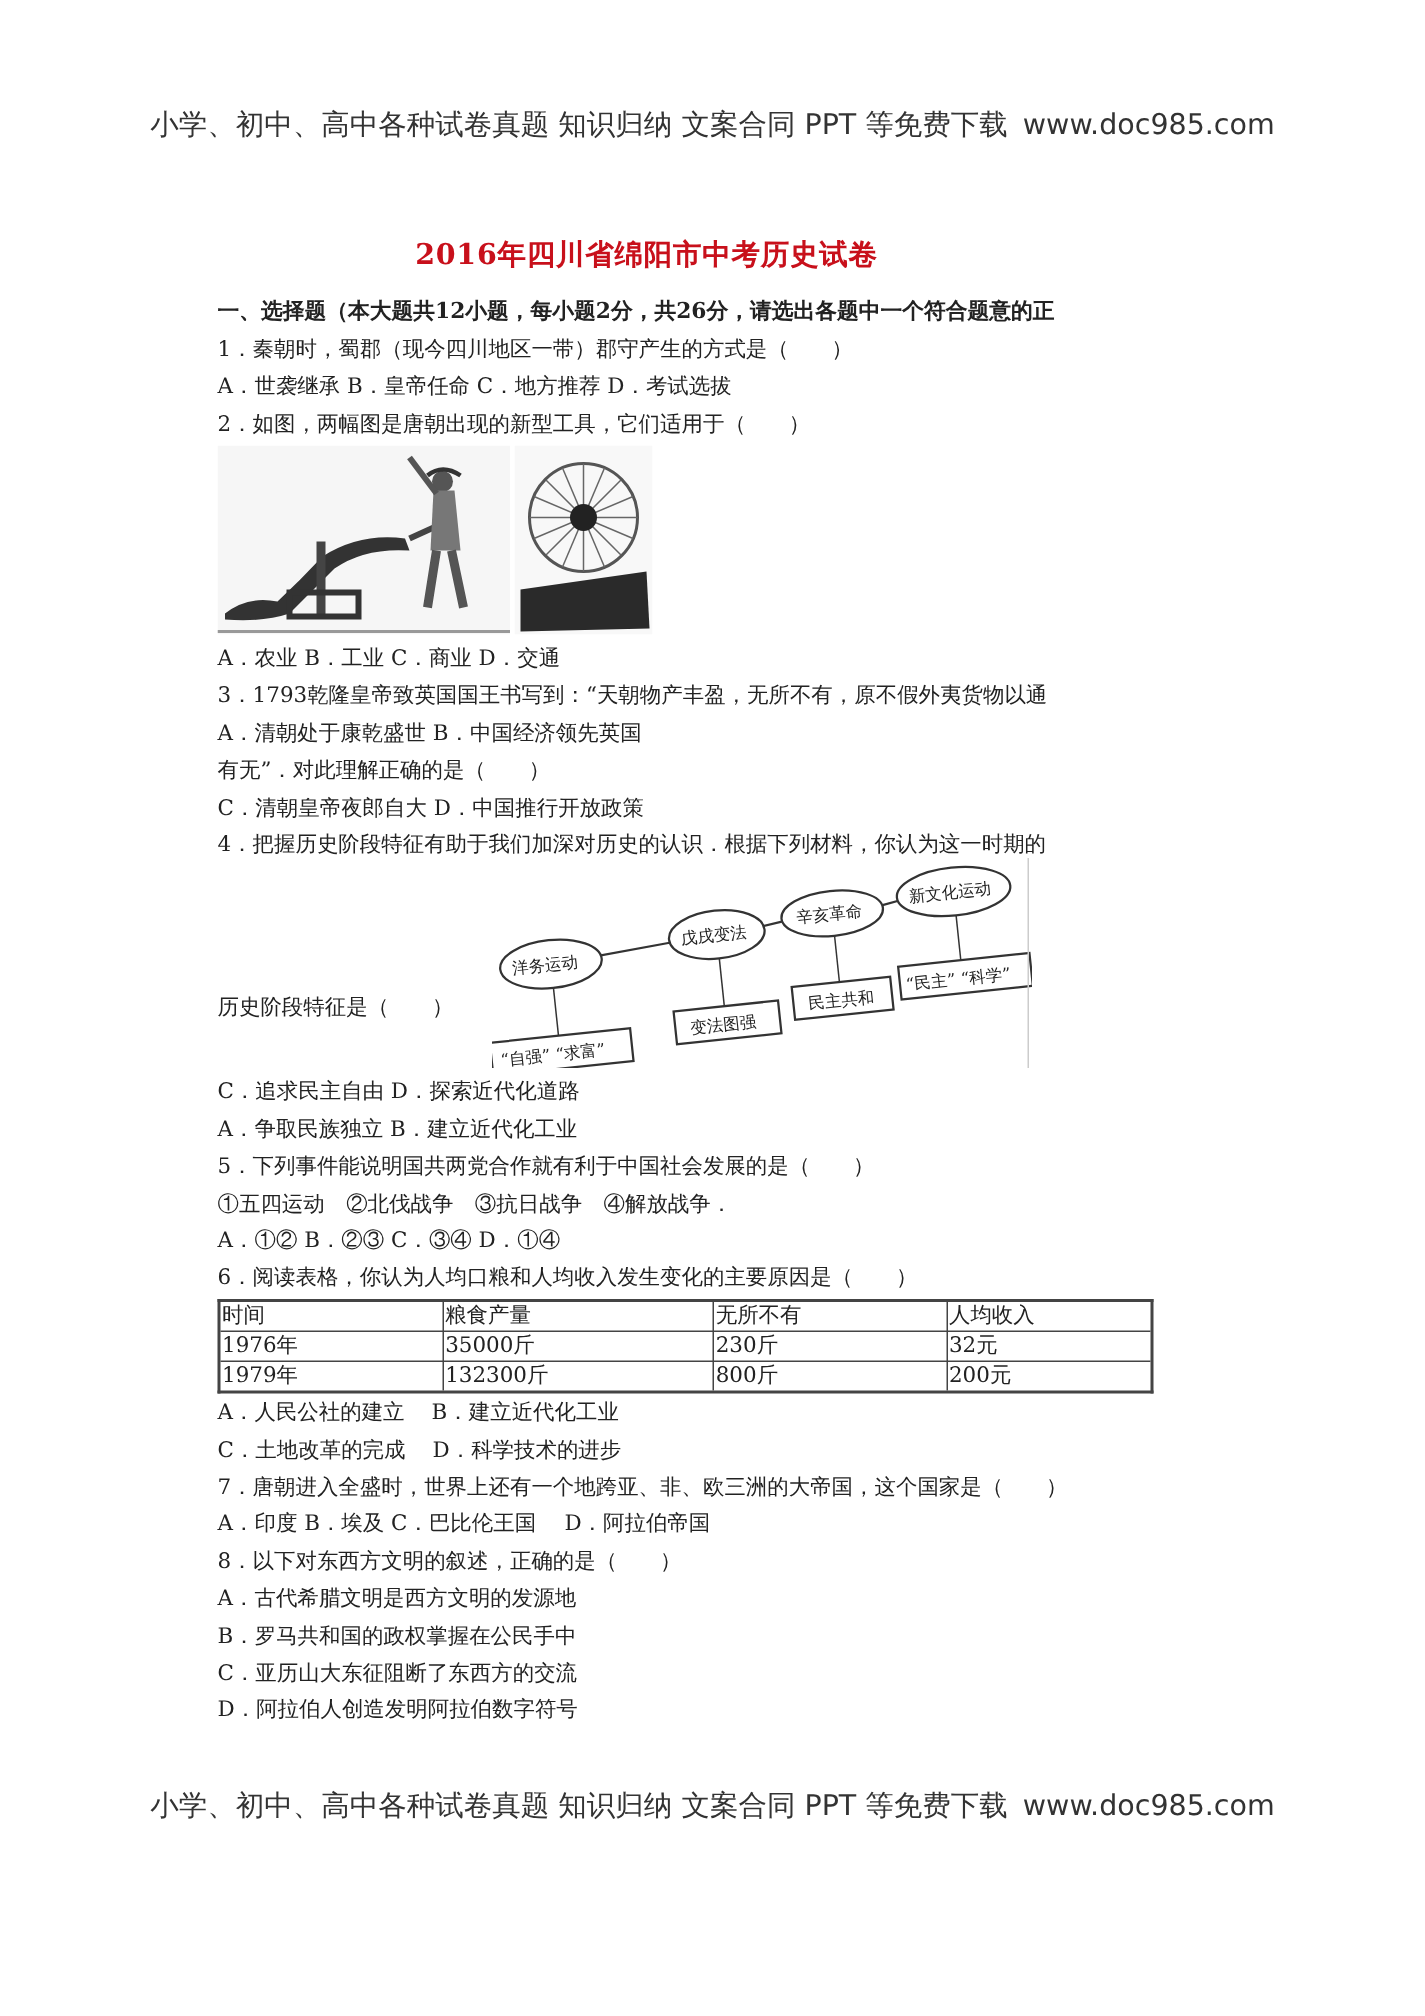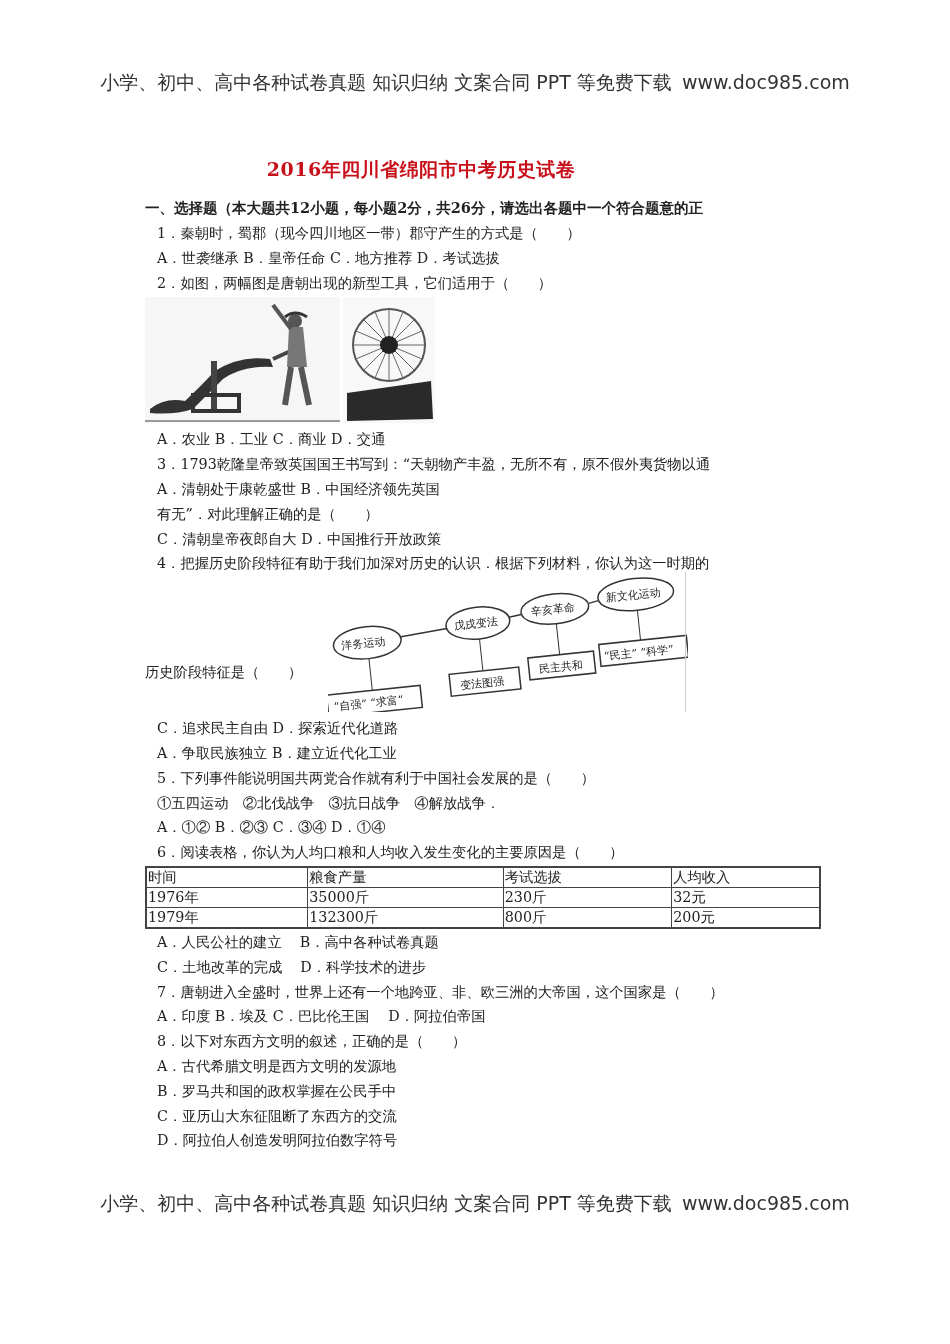--- a/index.html
+++ b/index.html
@@ -4,32 +4,32 @@
 <style>
   html, body { margin: 0; padding: 0; background: #ffffff; }
   body { width: 950px; height: 1344px; position: relative; overflow: hidden;
          font-family: "DejaVu Serif", "Liberation Serif", serif; color: #222; }
   .watermark { position: absolute; left: 0; width: 950px; text-align: center;
                font-family: "DejaVu Sans", "Liberation Sans", sans-serif; font-size: 19px; color: #333; }
   .watermark.top { top: 70px; }
   .watermark.bottom { top: 1191px; }
   .watermark .url { margin-left: 10px; }
   .title { position: absolute; top: 157px; left: 0; width: 842px; text-align: center;
-           color: #c8101b; font-size: 19px; font-weight: bold; letter-spacing: 0.5px; }
+           color: #c8101b; font-size: 19px; font-weight: bold; letter-spacing: 0.5px; padding-left: 10px; }
   .content { position: absolute; left: 145px; top: 196px; width: 660px; font-size: 14.3px; line-height: 24.8px; }
   .section-head { font-weight: bold; font-size: 14.5px; line-height: 24px; margin-bottom: 1px; }
-  .line { white-space: nowrap; margin-left: 12px; }
+  .line { white-space: nowrap; }
   .q2-images { position: relative; height: 130px; margin: 2px 0 0 0; }
   .plow-img { position: absolute; left: 0; top: 0; width: 195px; height: 126px; }
   .wheel-img { position: absolute; left: 198px; top: 0; width: 92px; height: 126px; }
   .q4-row { position: relative; height: 140px; }
   .q4-row .q4-tail { position: absolute; left: 0; top: 64px; margin-top: 20px; }
   .flow { position: absolute; left: 183px; top: -4px; width: 360px; height: 140px; }
   .flow-border { position: absolute; left: 540px; top: -4px; width: 1px; height: 140px; background: #ccc; }
-  table.data { border-collapse: collapse; width: 676px; margin: 1px 0 1px 0; font-size: 14.3px; }
+  table.data { border-collapse: collapse; width: 624px; margin: 1px 0 1px 0; font-size: 14.3px; }
   table.data td { border: 1px solid #444; padding: 0 1px; line-height: 19px; height: 19px; }
   table.data tr:first-child td { border-top: 2px solid #444; }
   table.data tr:last-child td { border-bottom: 2px solid #444; }
   table.data td:first-child { border-left: 2px solid #444; }
   table.data td:last-child { border-right: 2px solid #444; }
   .opt-gap { display: inline-block; width: 18px; }
 </style>
 </head>
 <body>
 
@@ -124,39 +124,39 @@
   <div class="line">5．下列事件能说明国共两党合作就有利于中国社会发展的是（　　）</div>
   <div class="line">①五四运动　②北伐战争　③抗日战争　④解放战争．</div>
   <div class="line">A．①② B．②③ C．③④ D．①④</div>
 
   <div class="line">6．阅读表格，你认为人均口粮和人均收入发生变化的主要原因是（　　）</div>
   <table class="data">
     <tbody>
         <tr>
       <td style="width:24%">时间</td>
       <td style="width:29%">粮食产量</td>
-      <td style="width:25%">考试选拔</td>
+      <td style="width:25%">无所不有</td>
       <td style="width:22%">人均收入</td>
     </tr>
     <tr>
       <td>1976年</td>
       <td>35000斤</td>
       <td>230斤</td>
       <td>32元</td>
     </tr>
     <tr>
       <td>1979年</td>
       <td>132300斤</td>
       <td>800斤</td>
       <td>200元</td>
     </tr>
   </tbody>
     </table>
   <div class="line">
-    <span>A．人民公社的建立</span><span class="opt-gap"></span><span>B．高中各种试卷真题</span>
+    <span>A．人民公社的建立</span><span class="opt-gap"></span><span>B．建立近代化工业</span>
   </div>
   <div class="line">
     <span>C．土地改革的完成</span><span class="opt-gap"></span><span>D．科学技术的进步</span>
   </div>
 
   <div class="line">7．唐朝进入全盛时，世界上还有一个地跨亚、非、欧三洲的大帝国，这个国家是（　　）</div>
   <div class="line">A．印度 B．埃及 C．巴比伦王国　 D．阿拉伯帝国</div>
 
   <div class="line">8．以下对东西方文明的叙述，正确的是（　　）</div>
   <div class="line">A．古代希腊文明是西方文明的发源地</div>

